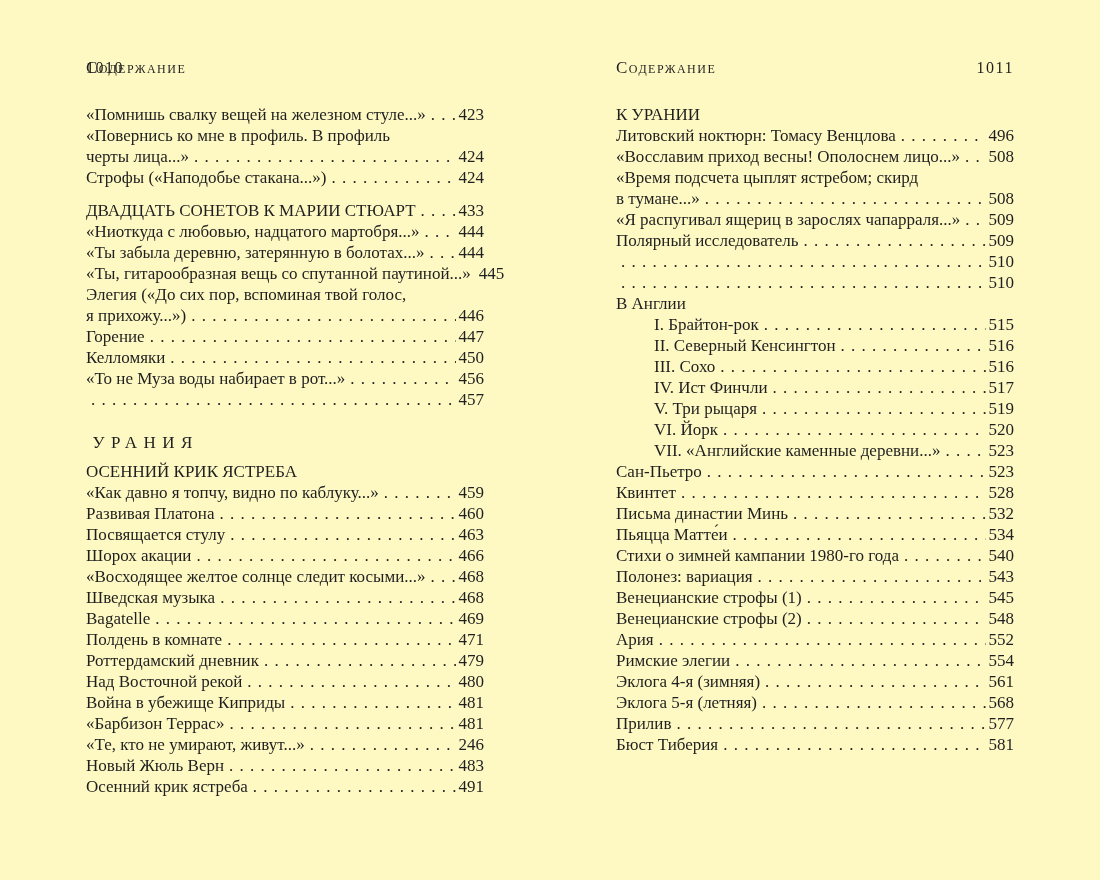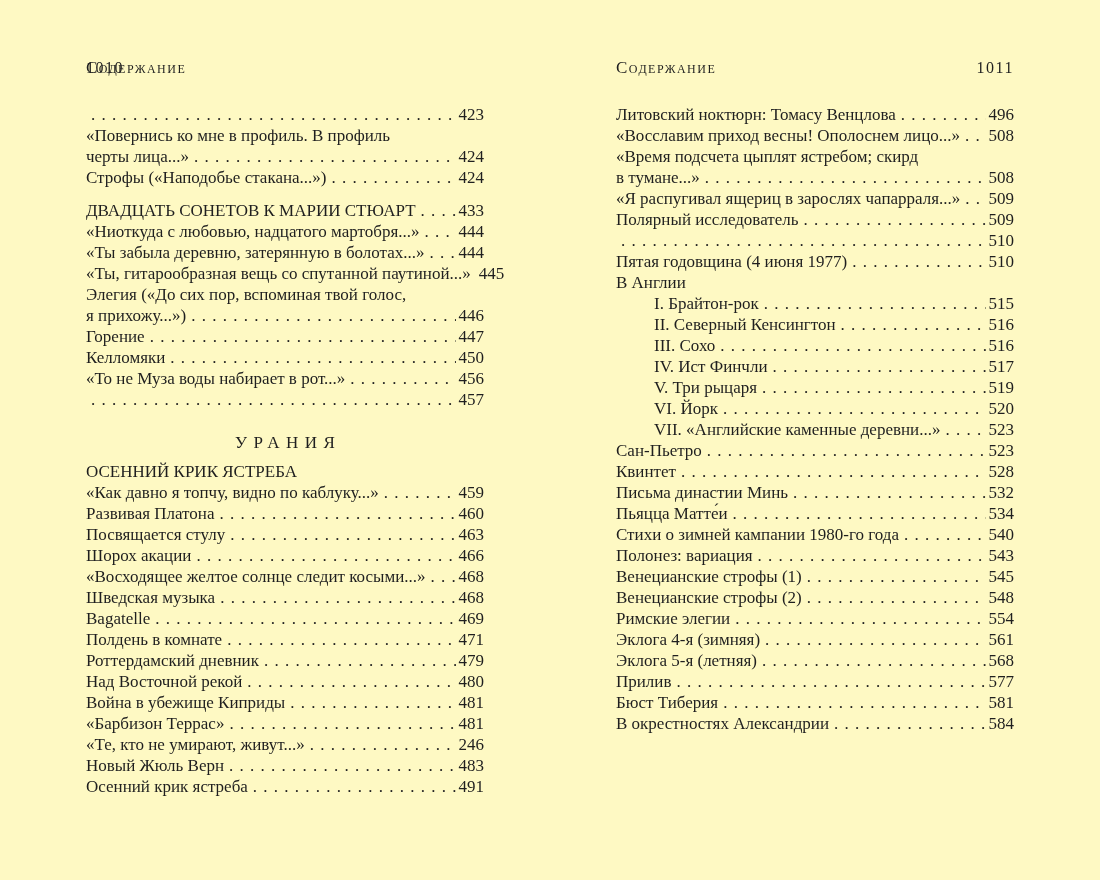--- a/index.html
+++ b/index.html
@@ -68,37 +68,37 @@
   .dots::after {
     content: ". . . . . . . . . . . . . . . . . . . . . . . . . . . . . . . . . . . . . . . . . . . . . . . . . . . . . . . . . . . .";
     letter-spacing: 1px;
   }
   .toc-page {
     flex: 0 0 auto;
     text-align: right;
   }
   .toc-gap { height: 12px; }
   .part-heading {
-    text-align: center;
     letter-spacing: 0.38em;
     margin: 22px 0 8px 0.38em;
   }
 </style>
 </head>
 <body>
 
 <div class="spread">
 
   <div class="page">
     <div class="page-header">
       <span class="folio folio-left">1010</span>
       <span class="running-head">Содержание</span>
     </div>
     <div class="toc" id="toc-left">
         <div class="toc-row">
+          <span class="toc-title">«Помнишь свалку вещей на железном стуле...»</span>
           <span class="dots"></span>
           <span class="toc-page">423</span>
         </div>
         <div class="toc-row">
           <span class="toc-title">«Повернись ко мне в профиль. В профиль</span>
         </div>
         <div class="toc-row">
           <span class="toc-title">черты лица...»</span>
           <span class="dots"></span>
           <span class="toc-page">424</span>
@@ -238,20 +238,23 @@
       </div>
   </div>
 
   <div class="page">
     <div class="page-header">
       <span class="running-head">Содержание</span>
       <span class="folio folio-right">1011</span>
     </div>
     <div class="toc" id="toc-right">
         <div class="toc-row">
+          <span class="toc-title">К УРАНИИ</span>
+        </div>
+        <div class="toc-row">
           <span class="toc-title">Литовский ноктюрн: Томасу Венцлова</span>
           <span class="dots"></span>
           <span class="toc-page">496</span>
         </div>
         <div class="toc-row">
           <span class="toc-title">«Восславим приход весны! Ополоснем лицо...»</span>
           <span class="dots"></span>
           <span class="toc-page">508</span>
         </div>
         <div class="toc-row">
@@ -270,21 +273,20 @@
         <div class="toc-row">
           <span class="toc-title">Полярный исследователь</span>
           <span class="dots"></span>
           <span class="toc-page">509</span>
         </div>
         <div class="toc-row">
           <span class="dots"></span>
           <span class="toc-page">510</span>
         </div>
         <div class="toc-row">
-          <span class="toc-title">Пятая годовщина (4 июня 1977)</span>
           <span class="dots"></span>
           <span class="toc-page">510</span>
         </div>
         <div class="toc-row">
           <span class="toc-title">В Англии</span>
         </div>
         <div class="toc-row indent">
           <span class="toc-title">I. Брайтон-рок</span>
           <span class="dots"></span>
           <span class="toc-page">515</span>
@@ -353,20 +355,25 @@
           <span class="toc-title">Венецианские строфы (1)</span>
           <span class="dots"></span>
           <span class="toc-page">545</span>
         </div>
         <div class="toc-row">
           <span class="toc-title">Венецианские строфы (2)</span>
           <span class="dots"></span>
           <span class="toc-page">548</span>
         </div>
         <div class="toc-row">
+          <span class="toc-title">Ария</span>
+          <span class="dots"></span>
+          <span class="toc-page">552</span>
+        </div>
+        <div class="toc-row">
           <span class="toc-title">Римские элегии</span>
           <span class="dots"></span>
           <span class="toc-page">554</span>
         </div>
         <div class="toc-row">
           <span class="toc-title">Эклога 4-я (зимняя)</span>
           <span class="dots"></span>
           <span class="toc-page">561</span>
         </div>
         <div class="toc-row">
@@ -376,22 +383,17 @@
         </div>
         <div class="toc-row">
           <span class="toc-title">Прилив</span>
           <span class="dots"></span>
           <span class="toc-page">577</span>
         </div>
         <div class="toc-row">
           <span class="toc-title">Бюст Тиберия</span>
           <span class="dots"></span>
           <span class="toc-page">581</span>
-        </div>
-        <div class="toc-row">
-          <span class="toc-title">В окрестностях Александрии</span>
-          <span class="dots"></span>
-          <span class="toc-page">584</span>
         </div>
       </div>
   </div>
 
 </div>
 
 </body></html>

